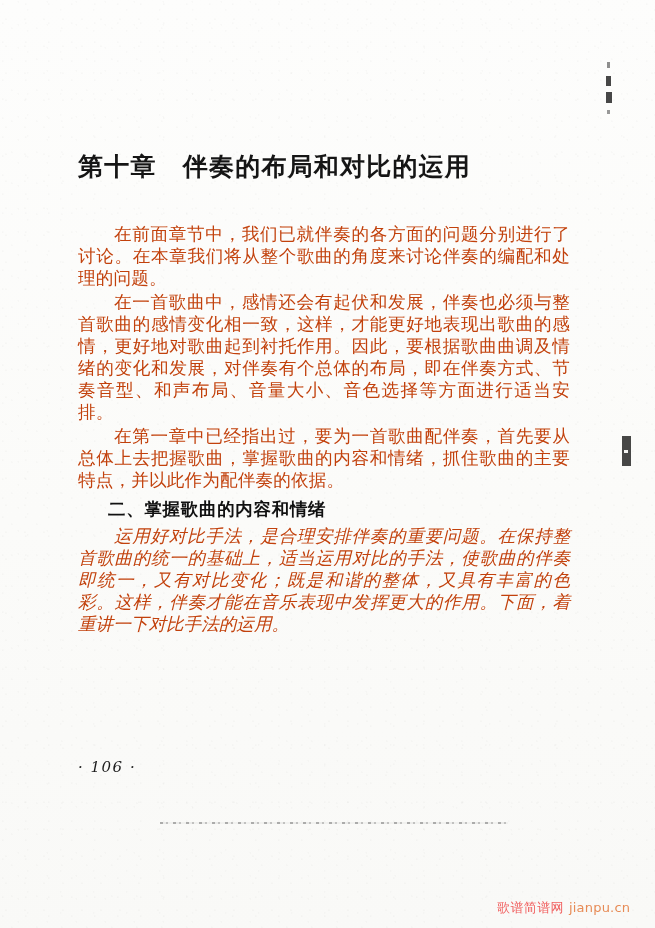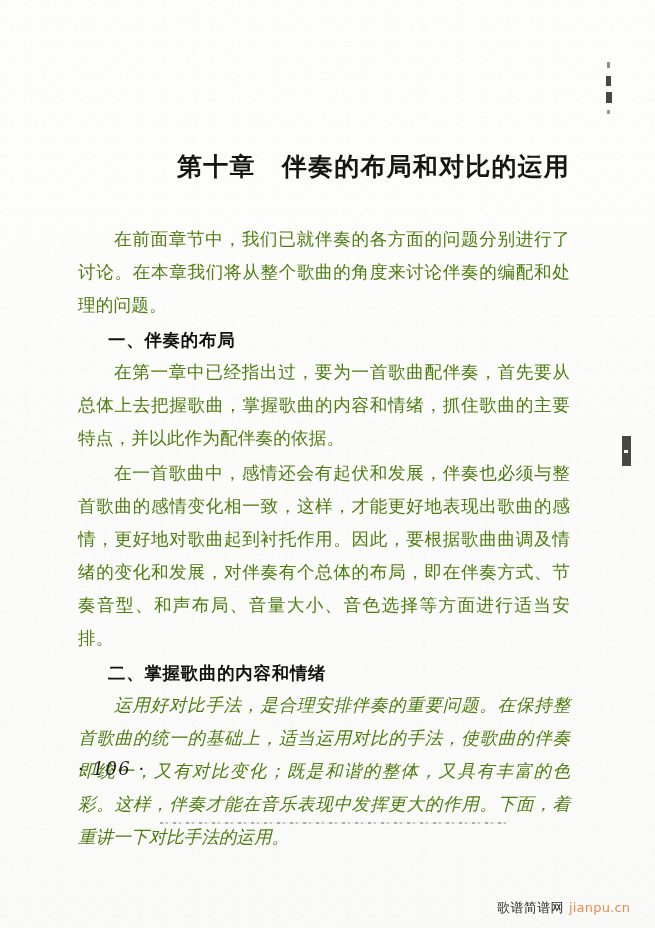--- a/index.html
+++ b/index.html
@@ -42,31 +42,31 @@
     left: 78px;
     top: 150px;
     width: 492px;
   }
 
   .doc-title {
     font-family: "DejaVu Sans", sans-serif;
     font-size: 25px;
     font-weight: bold;
     color: #151515;
-    text-align: right;
+    text-align: left;
     letter-spacing: 1.2px;
     margin: 0 0 40px 0;
     white-space: pre;
     filter: blur(0.12px);
   }
 
   .para {
     font-size: 17.6px;
-    line-height: 33px;
-    color: #4d7c0f;
+    line-height: 22px;
+    color: #c2410c;
     text-align: justify;
     text-align-last: left;
     text-indent: 36px;
     margin: 0 0 2px 0;
     letter-spacing: 0.15px;
     filter: blur(0.14px);
   }
 
   .para.tight { letter-spacing: 0px; font-style: italic; }
 
@@ -79,21 +79,21 @@
     letter-spacing: 0.8px;
     filter: blur(0.1px);
   }
 
   .page-number {
     position: absolute;
     left: 78px;
     top: 758px;
     font-family: "DejaVu Serif", serif;
     font-style: italic;
-    font-size: 18px;
+    font-size: 15px;
     color: #1d1d1d;
     letter-spacing: 1.5px;
     filter: blur(0.12px);
   }
 
   
   .bottom-rule {
     position: absolute;
     left: 160px;
     top: 822px;
@@ -126,21 +126,21 @@
     position: absolute;
     left: 497px;
     top: 899px;
     display: flex;
     align-items: baseline;
     gap: 5px;
     opacity: 0.85;
   }
   .wm-cn {
     font-size: 13px;
-    color: #000000;
+    color: #ef4444;
     letter-spacing: 0.4px;
     text-align: center;
   }
   .wm-url {
     font-family: "DejaVu Sans", sans-serif;
     font-size: 13px;
     color: #e4783a;
     letter-spacing: 0.2px;
     text-align: center;
   }
@@ -151,25 +151,24 @@
 <div class="paper"></div>
 
 <div class="page">
 
   <div class="content">
 
     <h1 class="doc-title">第十章　伴奏的布局和对比的运用</h1>
 
     <p class="para">在前面章节中，我们已就伴奏的各方面的问题分别进行了讨论。在本章我们将从整个歌曲的角度来讨论伴奏的编配和处理的问题。</p>
 
-    <h2 class="section-heading">一、伴奏的布局</h2>
+
+    <p class="para">在一首歌曲中，感情还会有起伏和发展，伴奏也必须与整首歌曲的感情变化相一致，这样，才能更好地表现出歌曲的感情，更好地对歌曲起到衬托作用。因此，要根据歌曲曲调及情绪的变化和发展，对伴奏有个总体的布局，即在伴奏方式、节奏音型、和声布局、音量大小、音色选择等方面进行适当安排。</p>
 
     <p class="para">在第一章中已经指出过，要为一首歌曲配伴奏，首先要从总体上去把握歌曲，掌握歌曲的内容和情绪，抓住歌曲的主要特点，并以此作为配伴奏的依据。</p>
-
-    <p class="para">在一首歌曲中，感情还会有起伏和发展，伴奏也必须与整首歌曲的感情变化相一致，这样，才能更好地表现出歌曲的感情，更好地对歌曲起到衬托作用。因此，要根据歌曲曲调及情绪的变化和发展，对伴奏有个总体的布局，即在伴奏方式、节奏音型、和声布局、音量大小、音色选择等方面进行适当安排。</p>
 
     <h2 class="section-heading">二、掌握歌曲的内容和情绪</h2>
 
     <p class="para tight">运用好对比手法，是合理安排伴奏的重要问题。在保持整首歌曲的统一的基础上，适当运用对比的手法，使歌曲的伴奏即统一，又有对比变化；既是和谐的整体，又具有丰富的色彩。这样，伴奏才能在音乐表现中发挥更大的作用。下面，着重讲一下对比手法的运用。</p>
 
   </div>
 
   <div class="page-number">· 106 ·</div>
 
   <div class="bottom-rule"></div>

